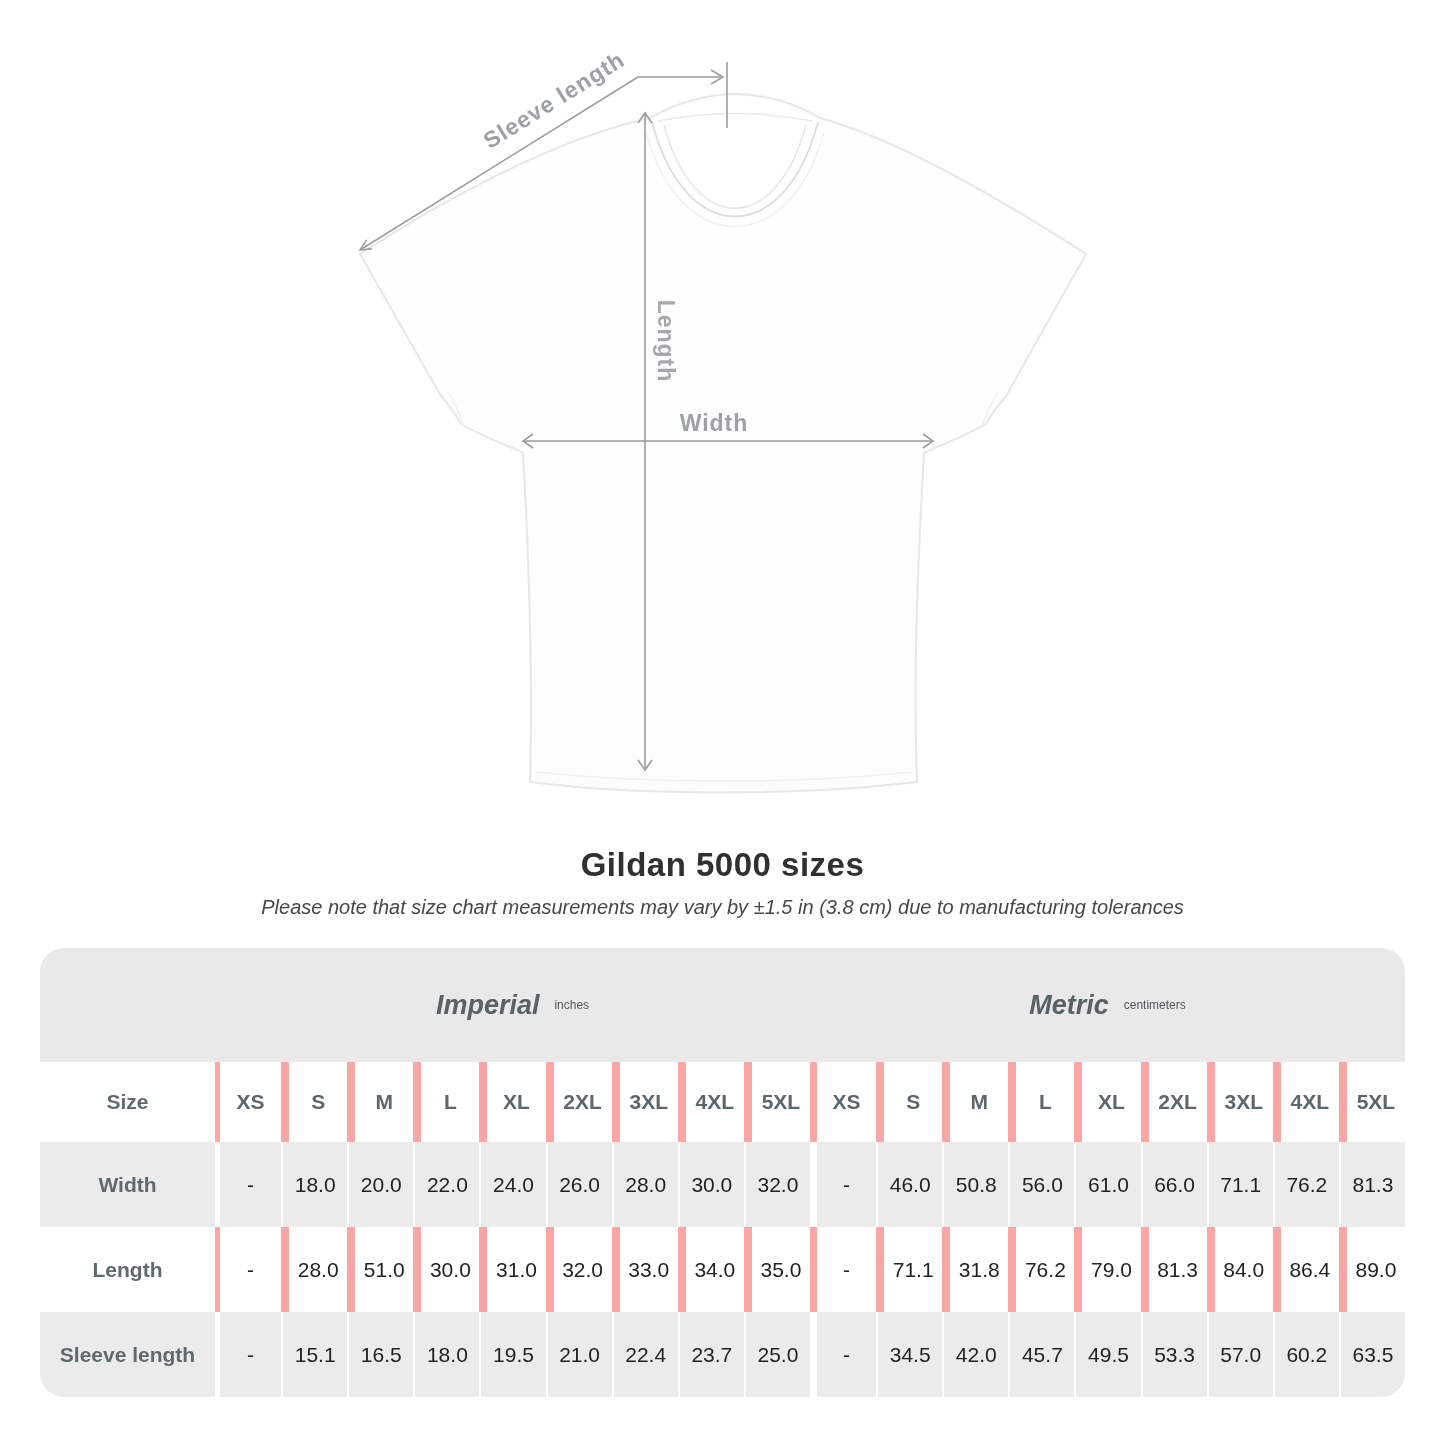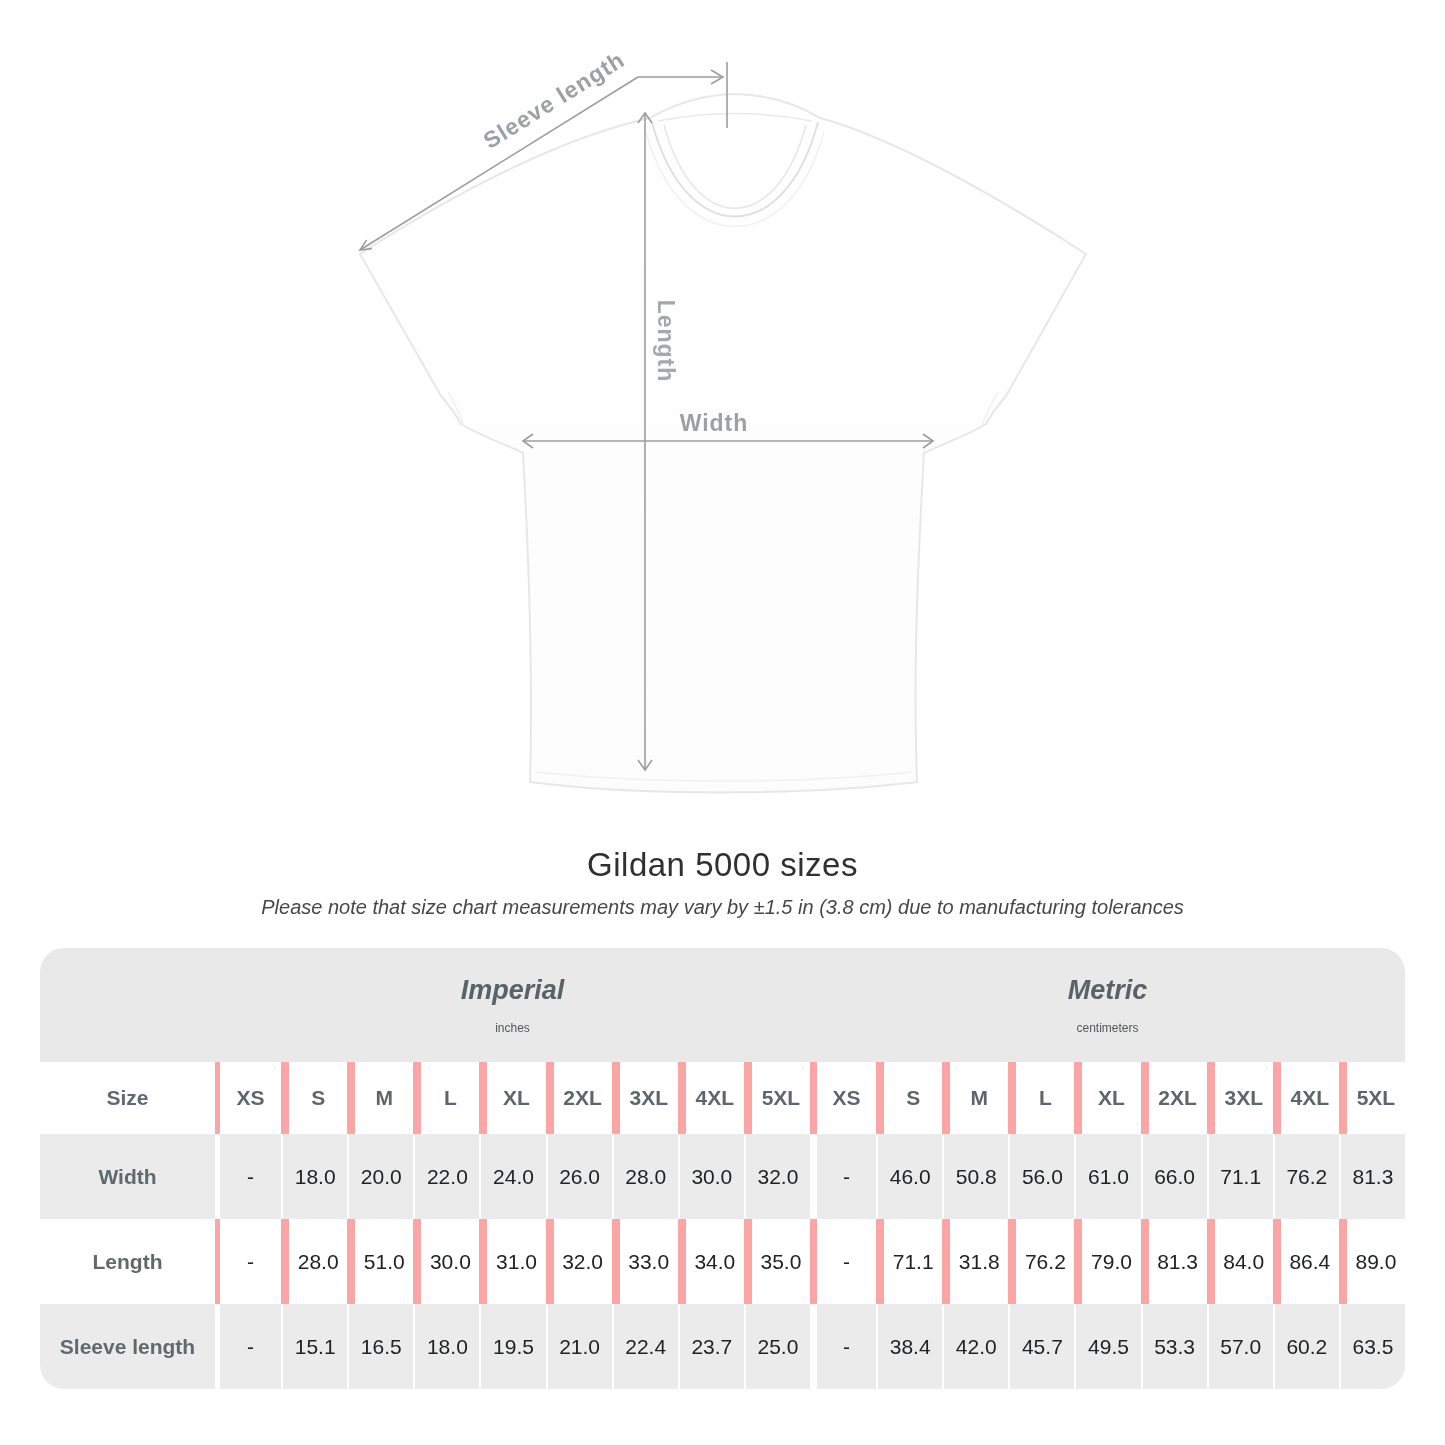--- a/index.html
+++ b/index.html
@@ -4,48 +4,48 @@
 <style>
   html, body { margin:0; padding:0; background:#ffffff; }
   .canvas {
     position:relative; width:1445px; height:1445px; background:#ffffff;
     font-family:"Liberation Sans", sans-serif; overflow:hidden;
   }
   .diagram-svg { position:absolute; left:0; top:0; }
 
   .page-title {
     position:absolute; left:0; top:846px; width:100%; text-align:center;
-    font-size:33px; font-weight:normal; color:#303030; letter-spacing:0.5px;
+    font-size:33px; font-weight:bold; color:#303030; letter-spacing:0.5px;
   }
   .page-note {
     position:absolute; left:0; top:896px; width:100%; text-align:center;
     font-style:italic; font-size:20px; color:#474747;
   }
 
   .size-table {
     position:absolute; left:40px; top:948px; width:1365px;
     border-radius:24px; overflow:hidden; background:#ffffff;
   }
   .band {
     height:114px; background:#e9e9e9;
     display:grid; grid-template-columns:175px repeat(18, 1fr);
   }
   .band .group {
-    display:flex; flex-direction:column; align-items:center; justify-content:center; gap:15px;
+    display:flex; flex-direction:row; align-items:center; justify-content:center; gap:15px;
   }
   .group-imperial { grid-column:2 / span 9; }
   .group-metric  { grid-column:11 / span 9; }
   .group-name { font-size:27px; font-weight:bold; font-style:italic; color:#596367; }
   .group-unit { font-size:12px; color:#53585b; }
 
   .row {
     display:grid; grid-template-columns:175px repeat(18, 1fr); height:85px;
     background:#ffffff;
   }
-  .row-size { height:72px; }
+  .row-size { height:80px; }
   .row-striped { background:#ebebeb; }
 
   .cell {
     display:flex; align-items:center; justify-content:center;
     font-size:21px; color:#202325;
   }
   .cell-label { font-weight:bold; color:#606a6e; }
   .row-size .cell-d { font-weight:bold; color:#5d676b; }
 
   .row-plain  .cell-d { border-left:8px solid #fca5a5; }
@@ -209,21 +209,21 @@
       <div class="cell cell-d sep-major">-</div>
       <div class="cell cell-d">15.1</div>
       <div class="cell cell-d">16.5</div>
       <div class="cell cell-d">18.0</div>
       <div class="cell cell-d">19.5</div>
       <div class="cell cell-d">21.0</div>
       <div class="cell cell-d">22.4</div>
       <div class="cell cell-d">23.7</div>
       <div class="cell cell-d">25.0</div>
       <div class="cell cell-d sep-group">-</div>
-      <div class="cell cell-d">38.4</div>
+      <div class="cell cell-d">34.5</div>
       <div class="cell cell-d">42.0</div>
       <div class="cell cell-d">45.7</div>
       <div class="cell cell-d">49.5</div>
       <div class="cell cell-d">53.3</div>
       <div class="cell cell-d">57.0</div>
       <div class="cell cell-d">60.2</div>
       <div class="cell cell-d">63.5</div>
     </div>
 
   </div>

